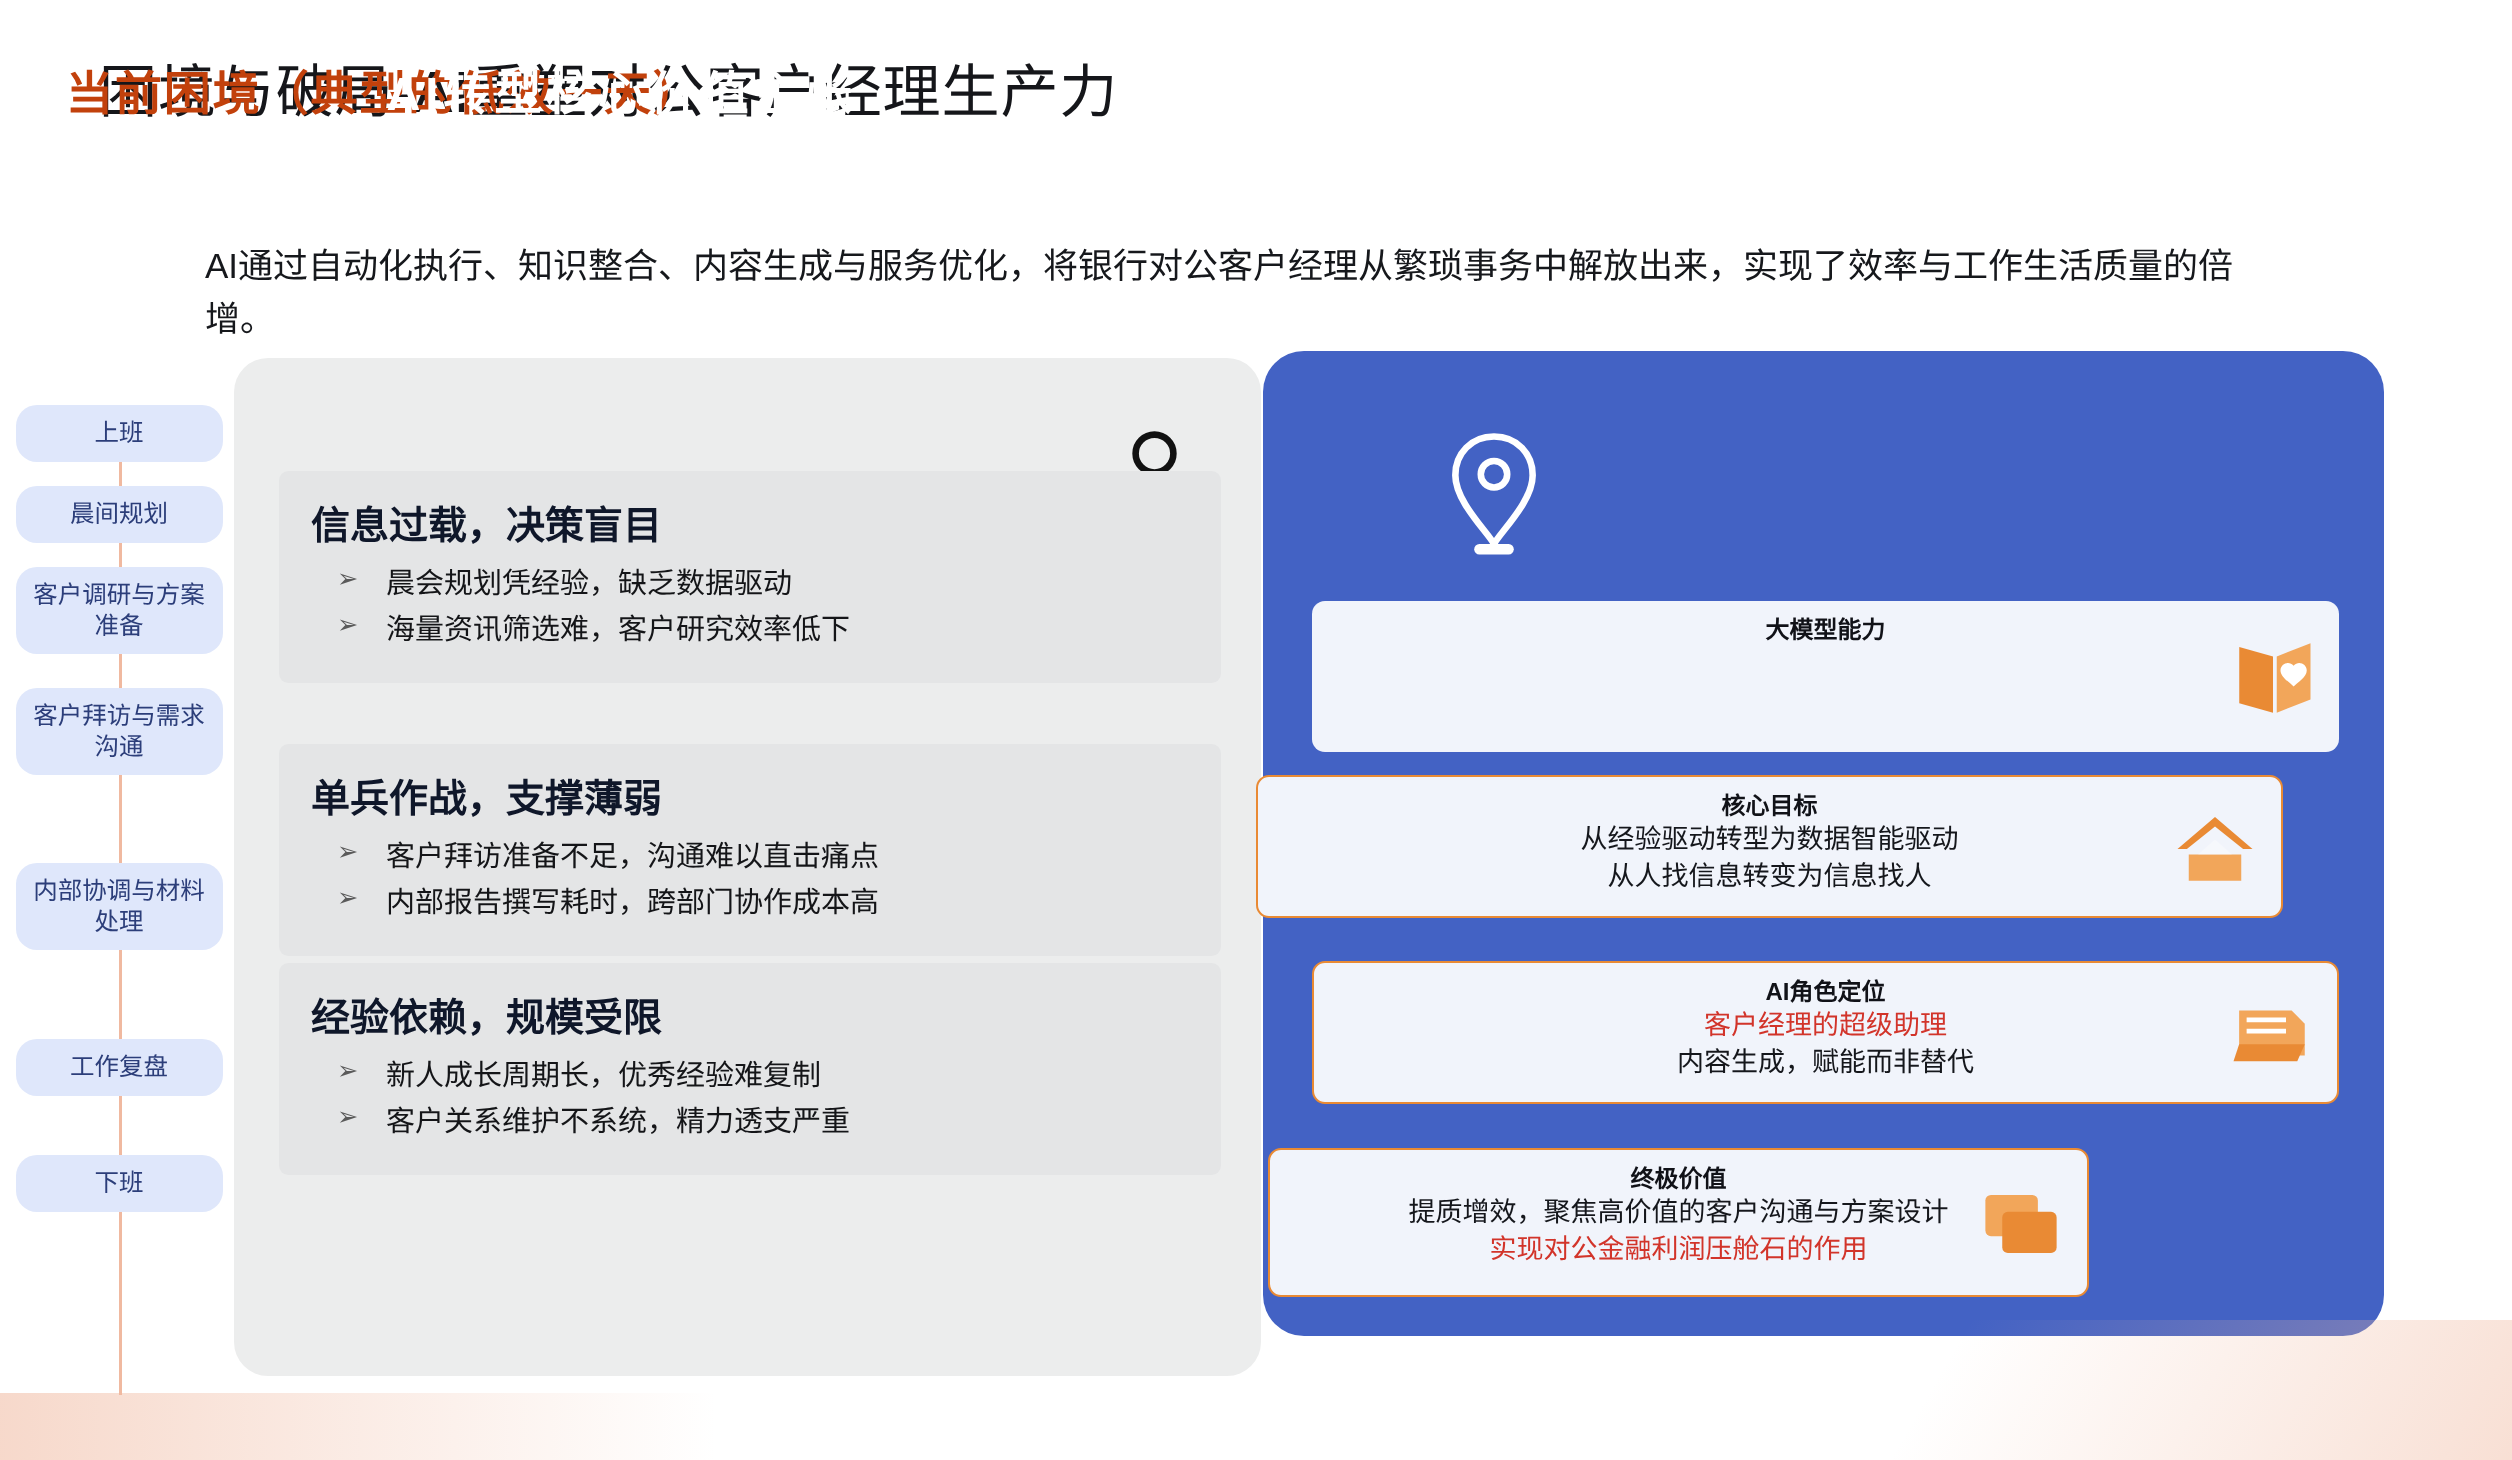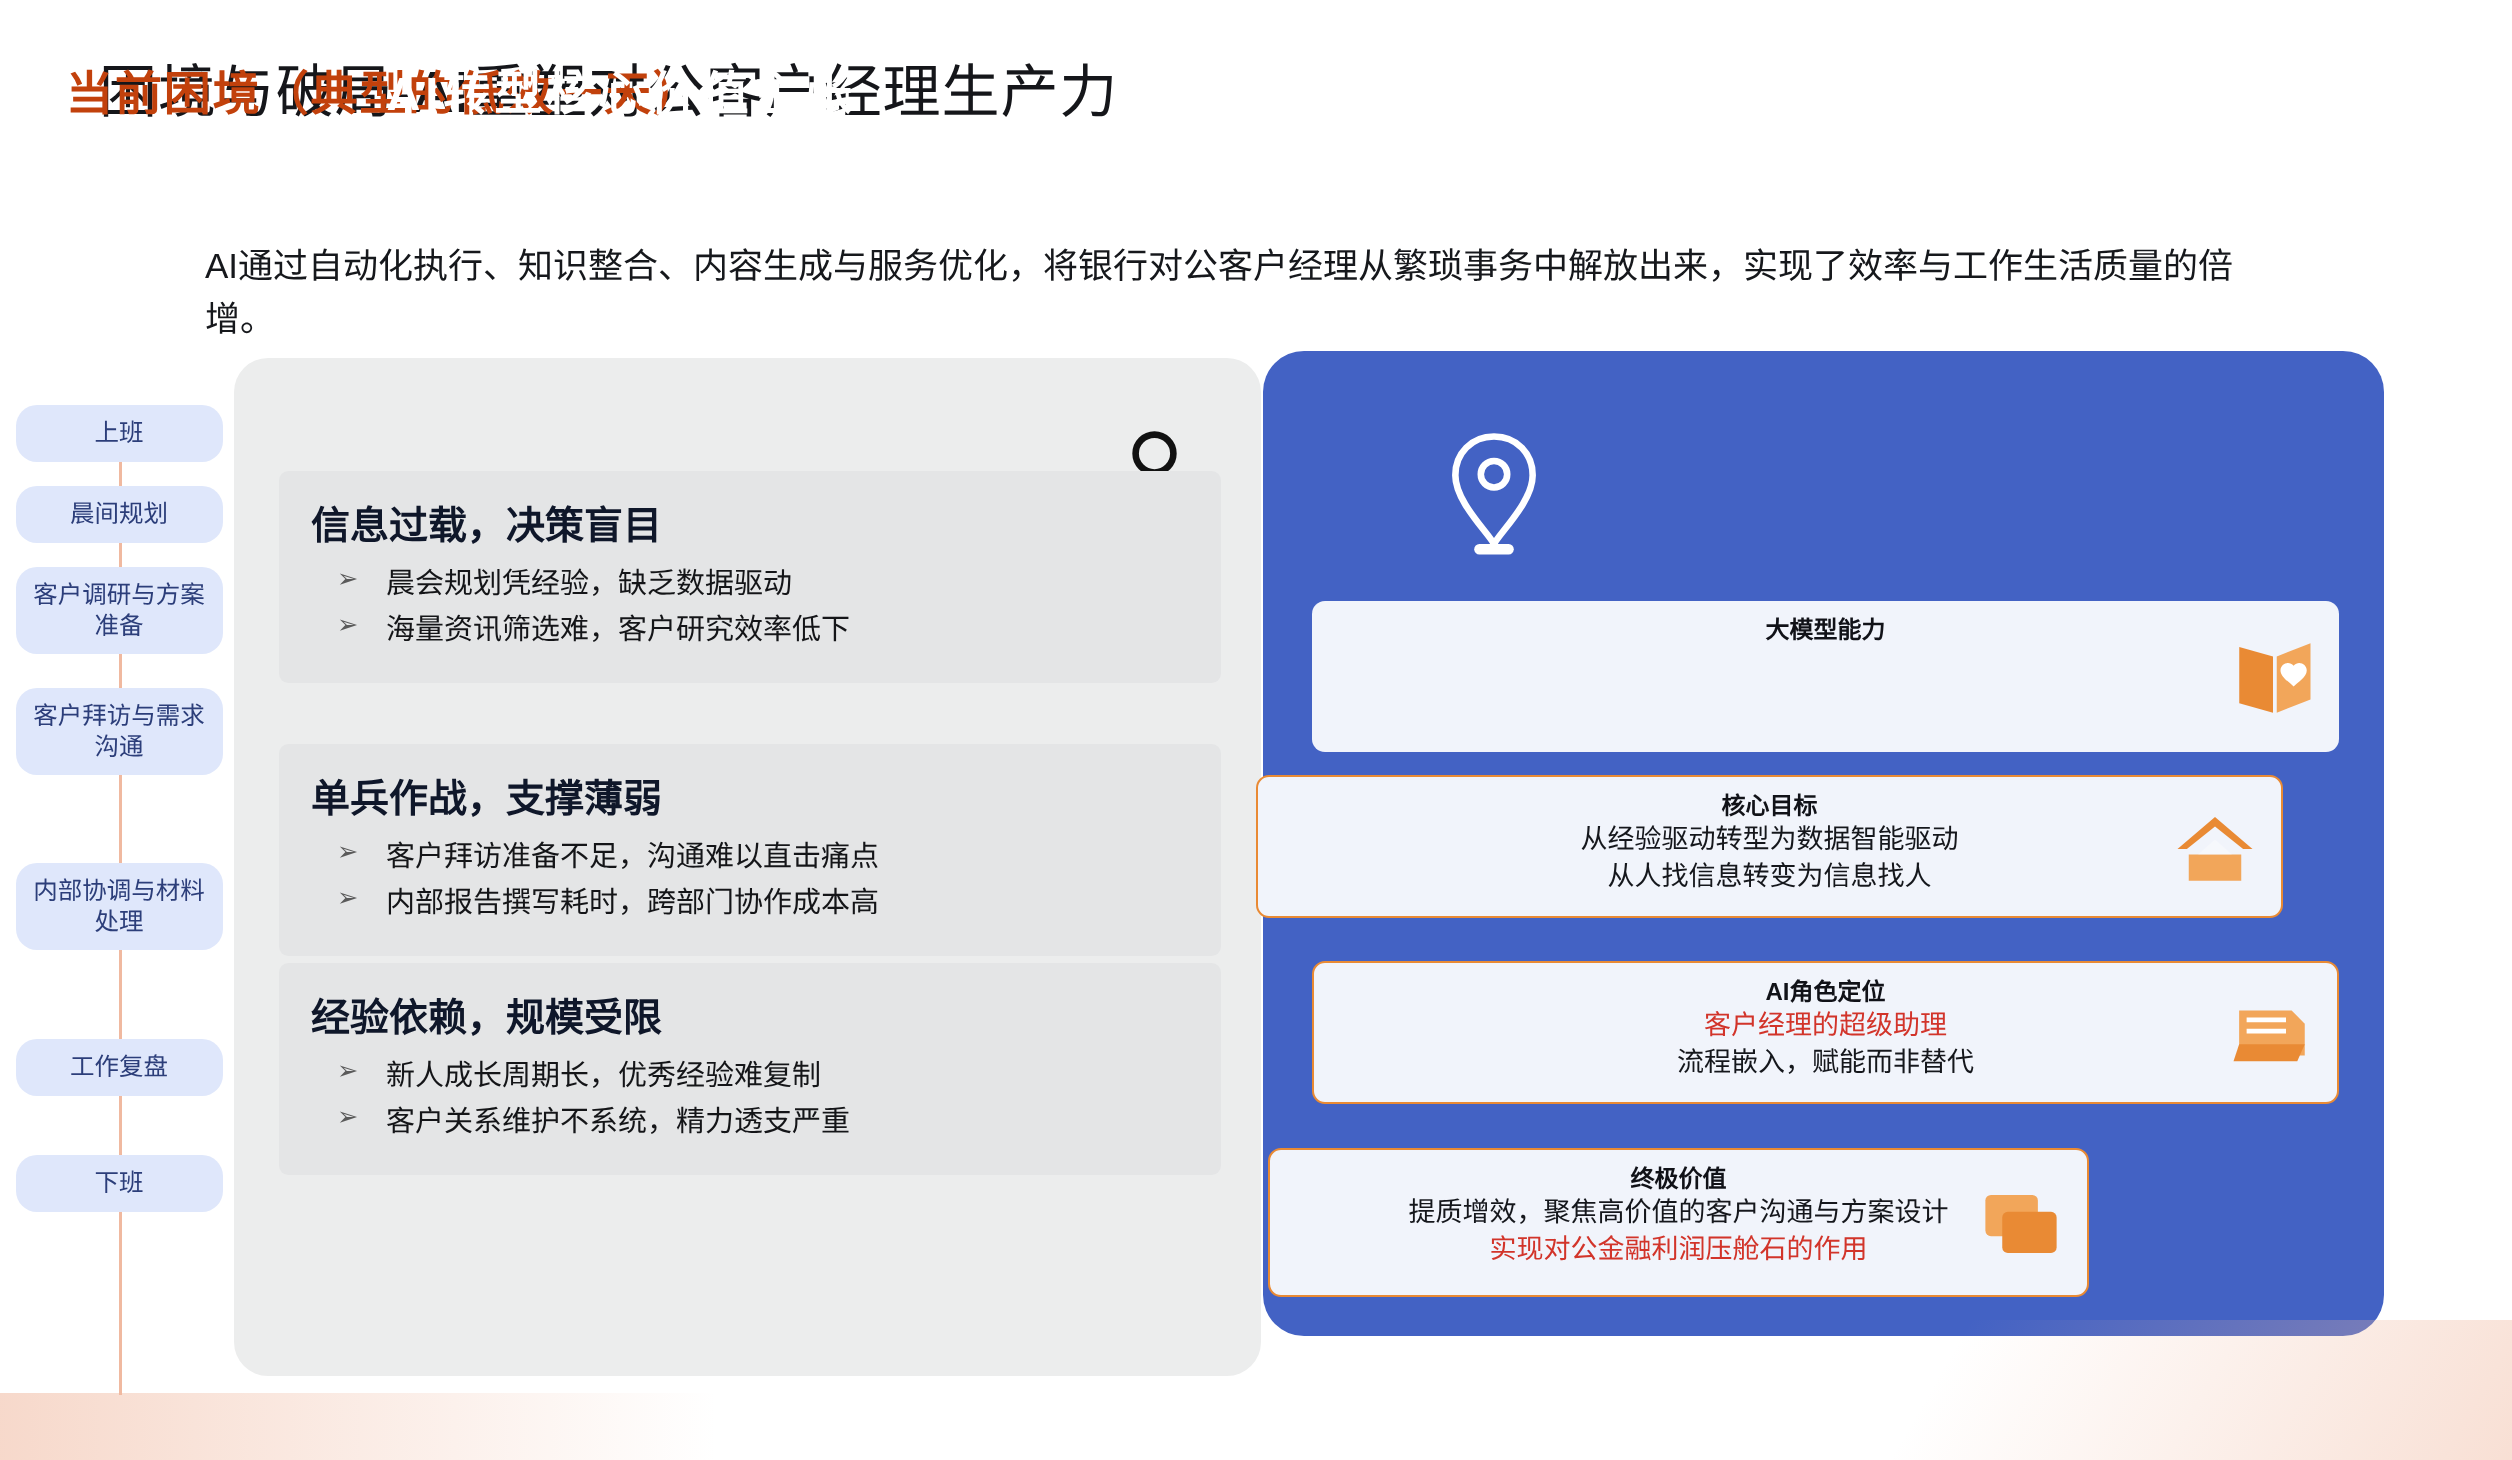--- a/index.html
+++ b/index.html
@@ -312,21 +312,21 @@
   <svg class="vc-icon" viewBox="0 0 96 96">
     <path d="M8 50 L48 16 L88 50 L78 50 L48 26 L18 50 Z" fill="#e98a34"></path>
     <path d="M20 56 H76 V84 H20 Z" fill="#f2a65a"></path>
     <path d="M30 56 L48 40 L66 56 Z" fill="#ffffff" opacity="0.35"></path>
   </svg>
 </div>
 
 <div class="value-card outlined" style="left:1312px; top:961px; width:1027px; height:143px;">
   <div class="vc-title">AI角色定位</div>
   <div class="vc-line accent-red">客户经理的超级助理</div>
-  <div class="vc-line">流程嵌入，赋能而非替代</div>
+  <div class="vc-line">内容生成，赋能而非替代</div>
   <svg class="vc-icon" viewBox="0 0 96 96">
     <path d="M14 24 H70 L84 38 V72 H14 Z" fill="#f2a65a"></path>
     <path d="M22 34 H64" stroke="#ffffff" stroke-width="5"></path>
     <path d="M22 46 H64" stroke="#ffffff" stroke-width="5"></path>
     <path d="M14 60 H84 L76 78 H8 Z" fill="#e98a34"></path>
   </svg>
 </div>
 
 <div class="value-card outlined" style="left:1268px; top:1148px; width:821px; height:149px;">
   <div class="vc-title">终极价值</div>

